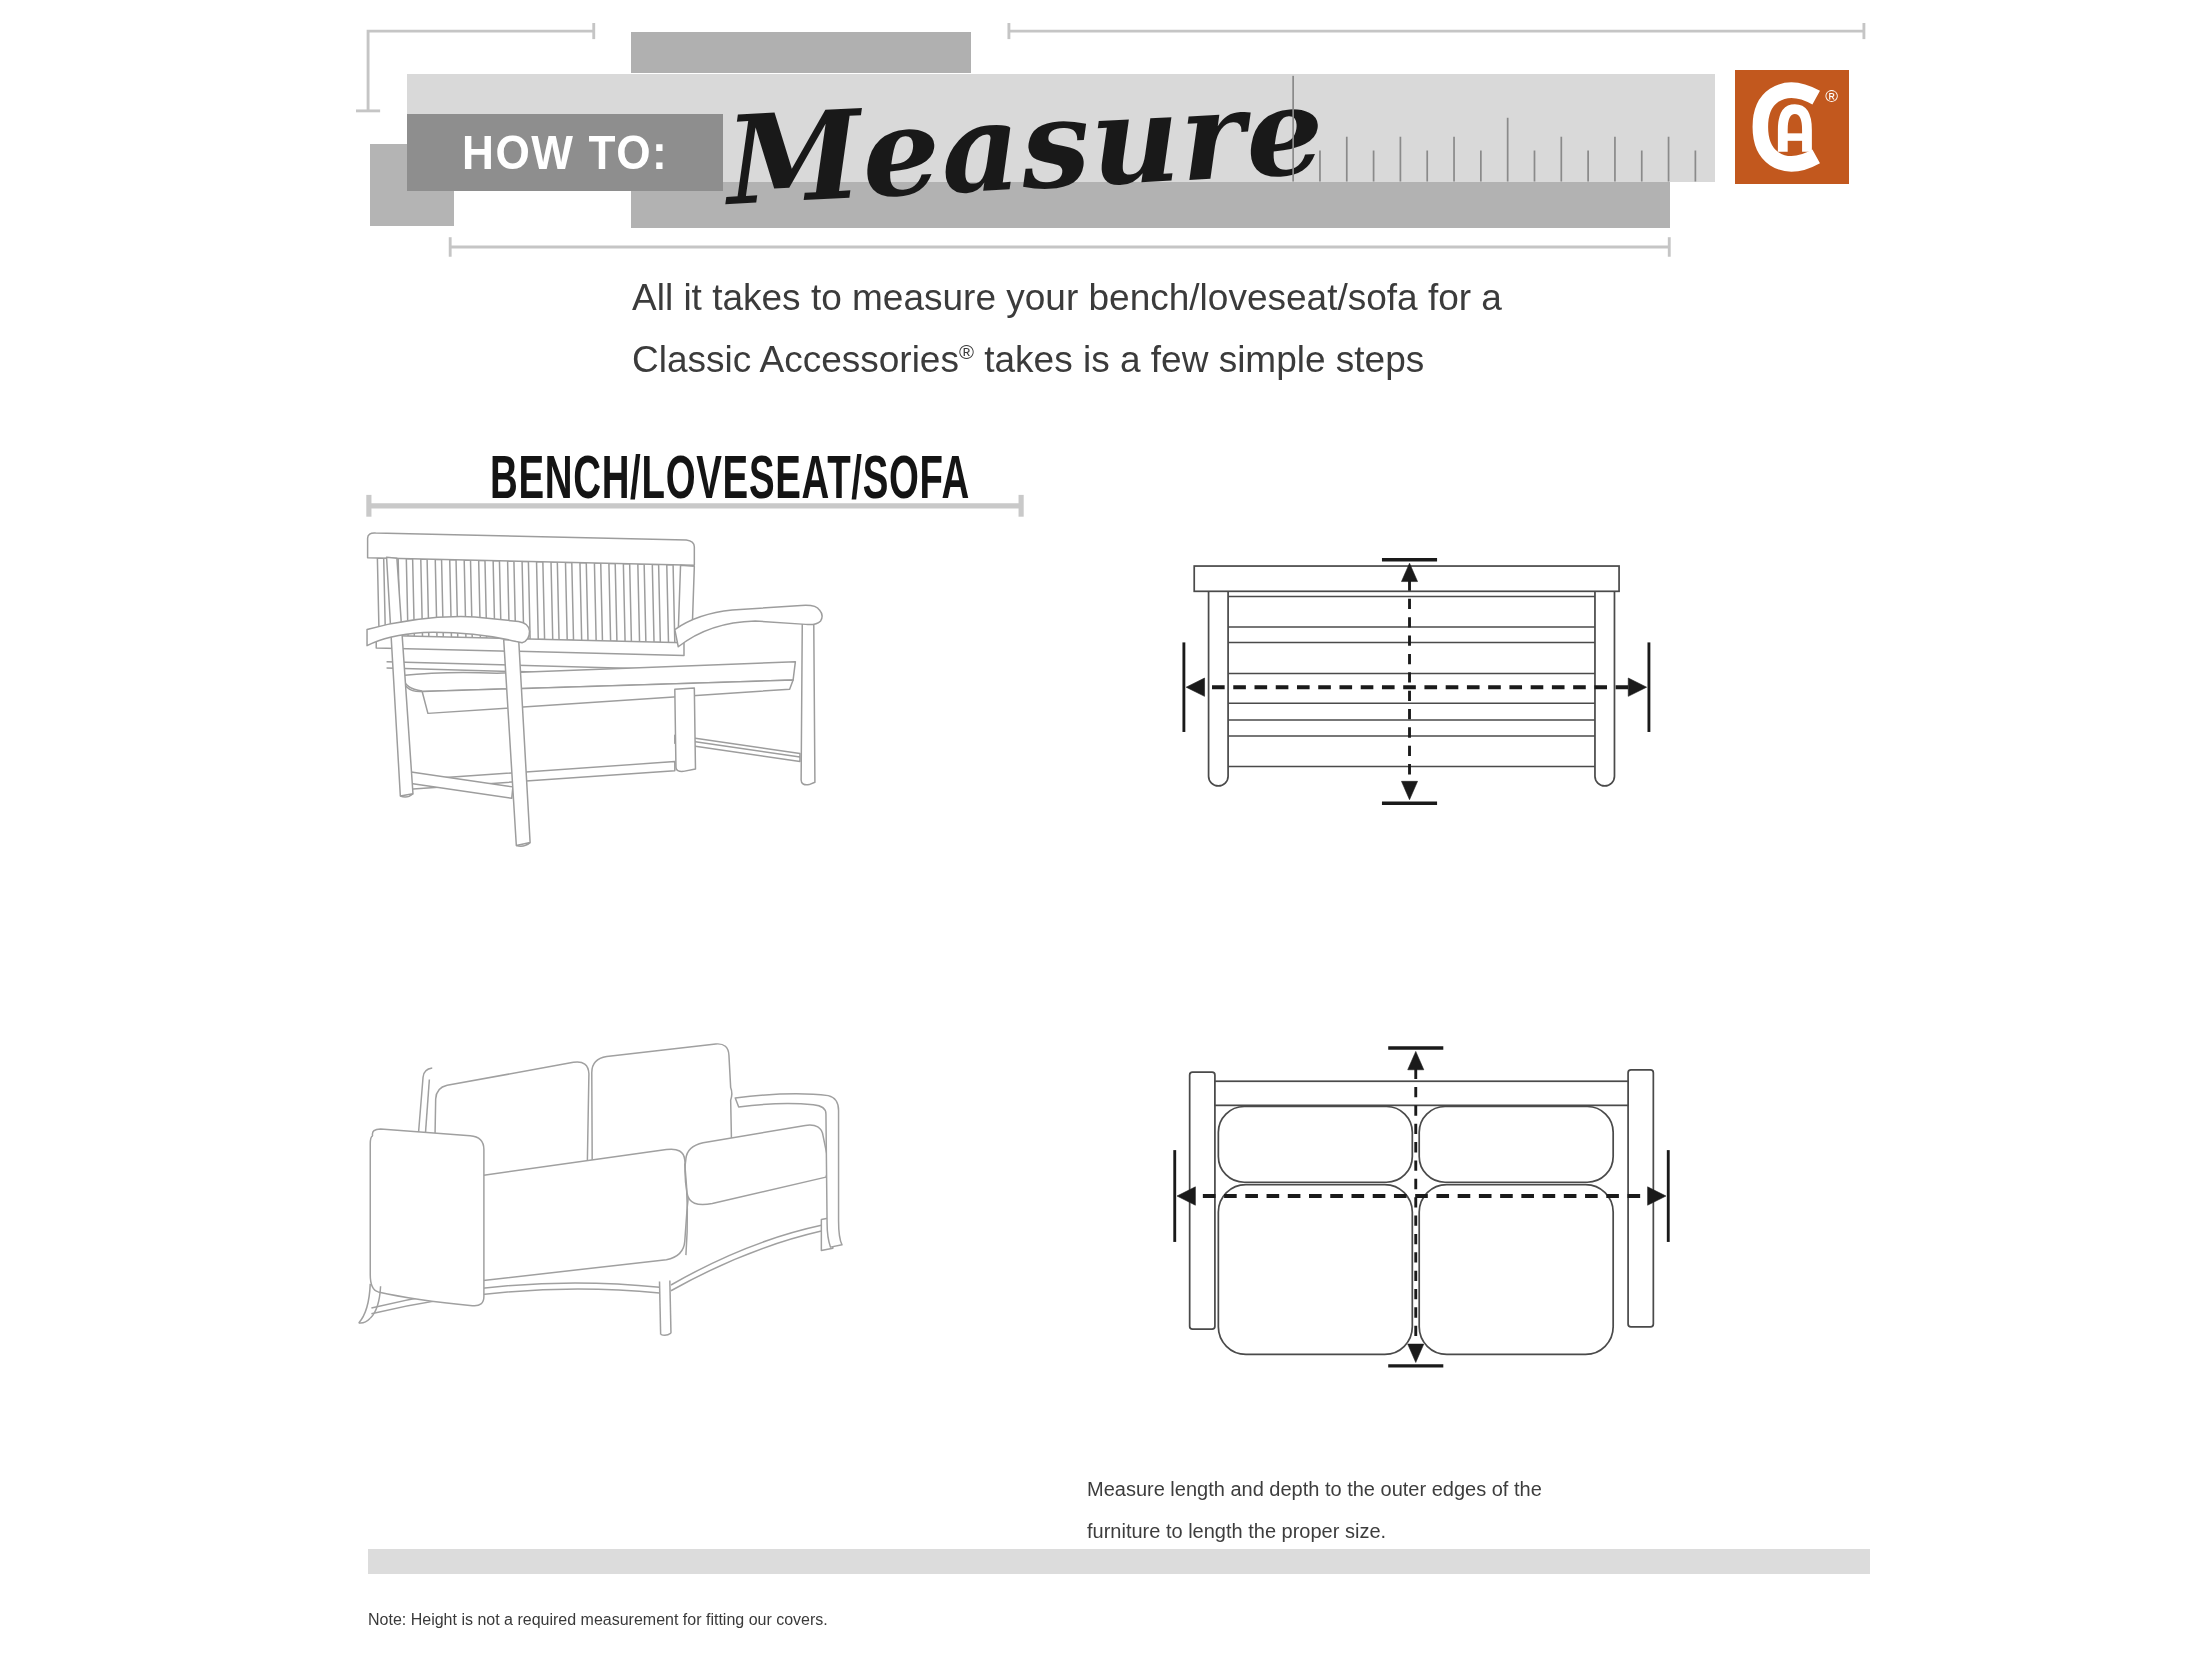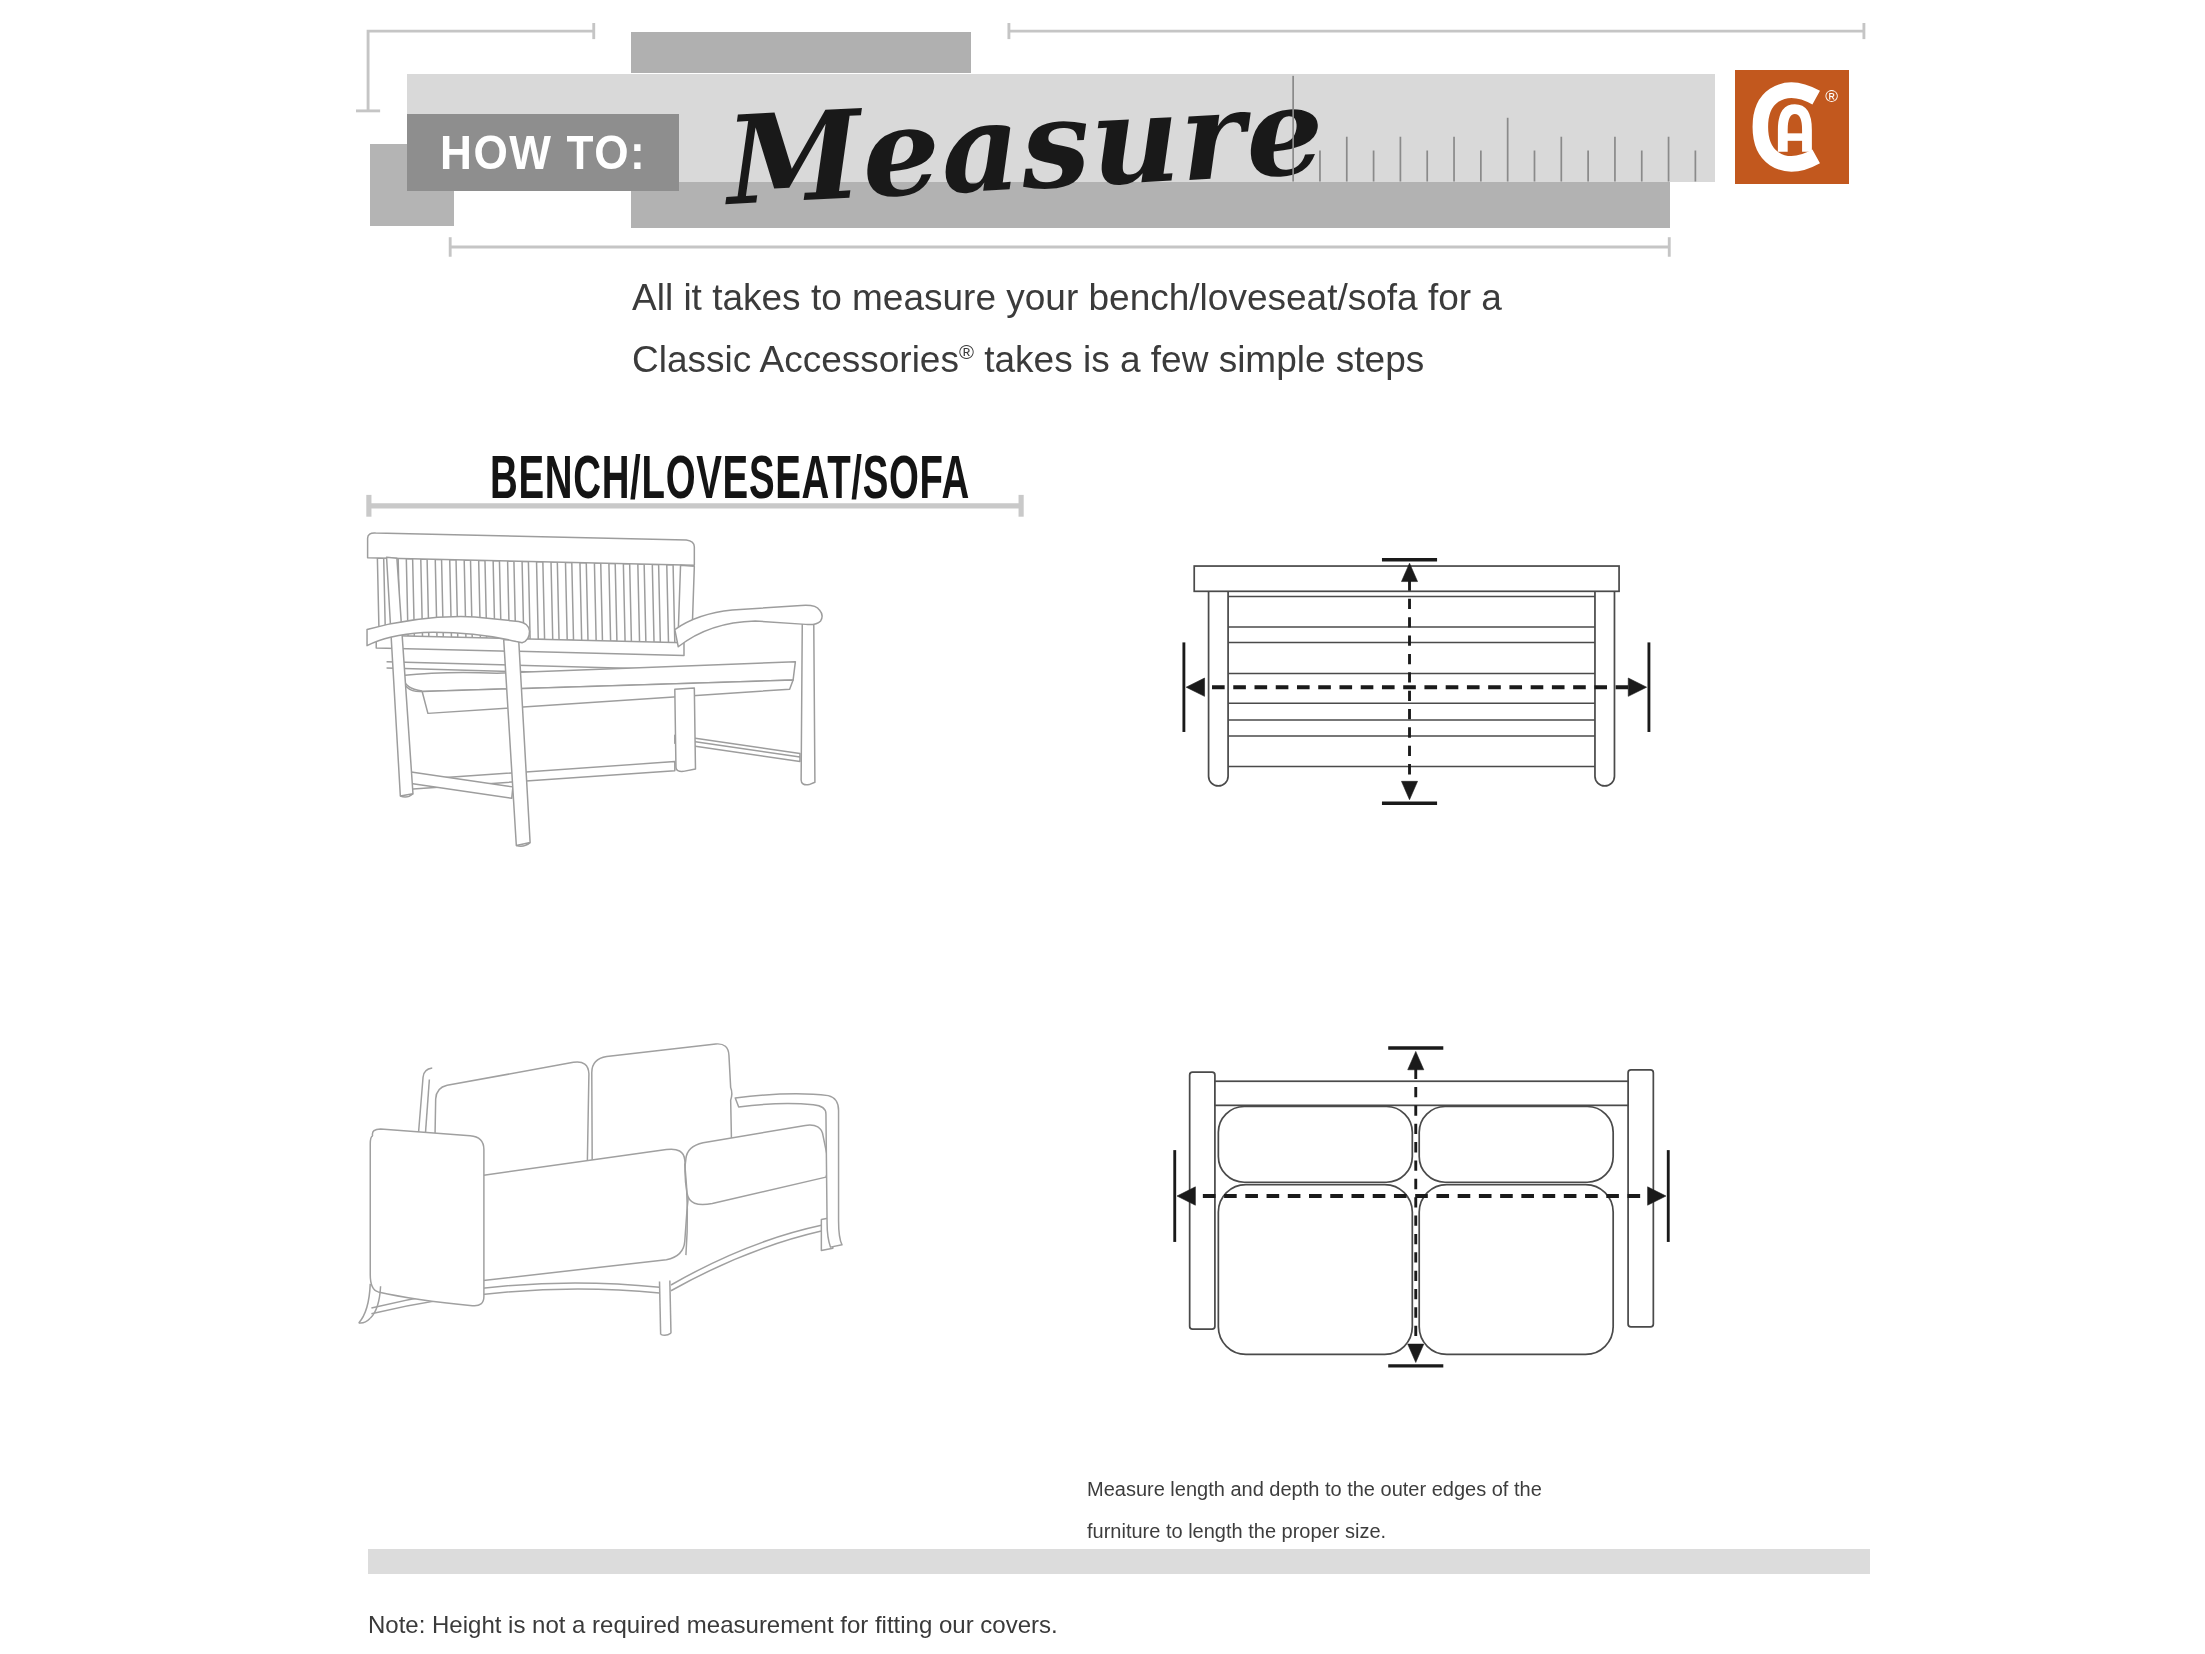--- a/index.html
+++ b/index.html
@@ -5,40 +5,40 @@
   html,body{margin:0;padding:0;background:#ffffff;}
   #canvas{position:relative;width:2205px;height:1655px;background:#ffffff;overflow:hidden;
           font-family:"Liberation Sans", sans-serif;}
   .abs{position:absolute;}
   
   .blk{position:absolute;}
   #block-top{left:631px;top:32px;width:340px;height:41px;background:#b0b0b0;z-index:1;}
   #banner{left:407px;top:74px;width:1308px;height:108px;background:#d9d9d9;z-index:2;}
   #strip{left:631px;top:181px;width:1039px;height:47px;background:#b2b2b2;z-index:1;}
   #block-left{left:370px;top:144px;width:84px;height:82px;background:#b4b4b4;z-index:1;}
-  #howto-box{left:407px;top:114px;width:272px;height:77px;background:#8e8e8e;z-index:3;
+  #howto-box{left:407px;top:114px;width:316px;height:77px;background:#8e8e8e;z-index:3;
              display:flex;align-items:center;justify-content:center;text-align:right;}
   #howto-box span{color:#ffffff;font-weight:700;font-size:48px;letter-spacing:1.7px;
                   transform:scaleX(.92);white-space:nowrap;}
   #measure-title{left:726px;top:74px;width:574px;z-index:4;color:#191919;
                  font-family:"DejaVu Serif", serif;font-style:italic;font-weight:700;
                  font-size:122px;line-height:144px;letter-spacing:1.1px;transform:rotate(-3deg);}
   #logo{left:1735px;top:70px;width:114px;height:114px;z-index:4;}
   #hdr-svg{left:0;top:0;z-index:5;}
   
   #intro{left:632px;top:270px;width:1235px;text-align:left;color:#3b3b3b;
          font-size:37px;line-height:55px;font-weight:400;}
   #intro sup{font-size:55%;}
   
   #heading{left:490px;top:442px;font-size:61px;font-weight:700;color:#141414;
            letter-spacing:1.1px;transform:scaleX(.63);transform-origin:left top;white-space:nowrap;}
   
   #caption{left:1087px;top:1468px;width:804px;color:#3d3d3d;font-size:20px;line-height:42px;}
   #divider{left:368px;top:1549px;width:1502px;height:25px;background:#dcdcdc;}
-  #note{left:368px;top:1611px;color:#3a3a3a;font-size:24px;}
+  #note{left:368px;top:1611px;color:#3a3a3a;font-size:16px;}
   svg{display:block;}
 </style>
 </head>
 <body>
 
 <div id="canvas">
 
   <div class="blk" id="block-top"></div>
   <div class="blk" id="block-left"></div>
   <div class="blk" id="banner"></div>

